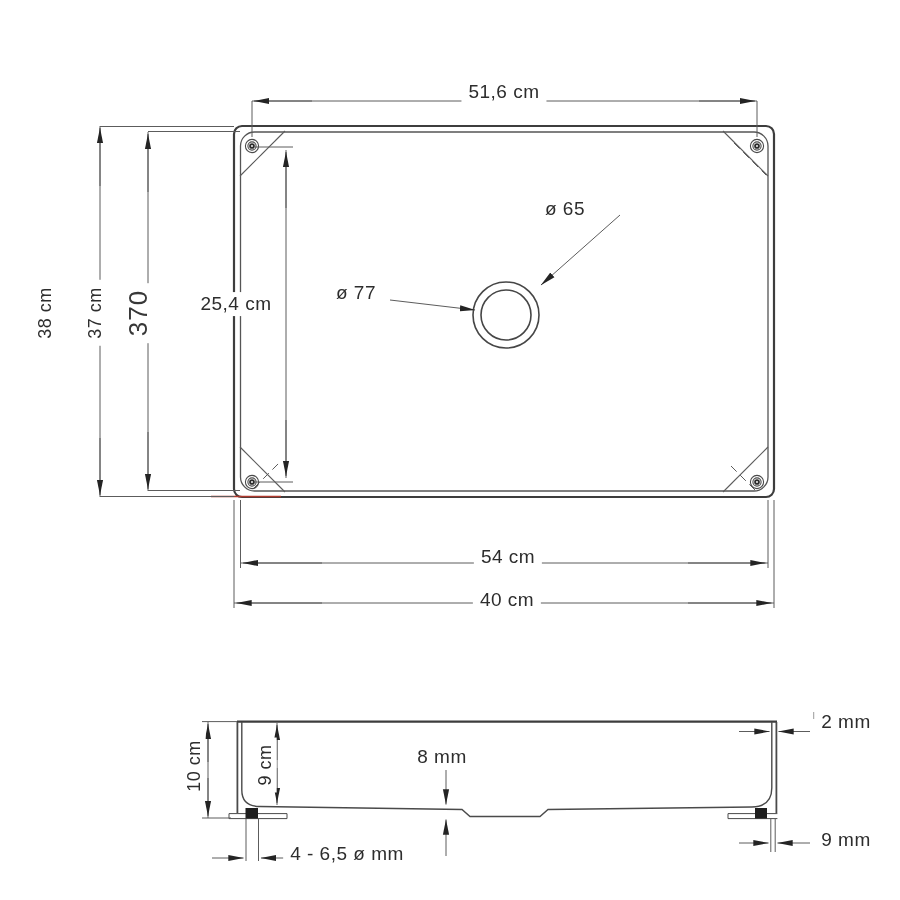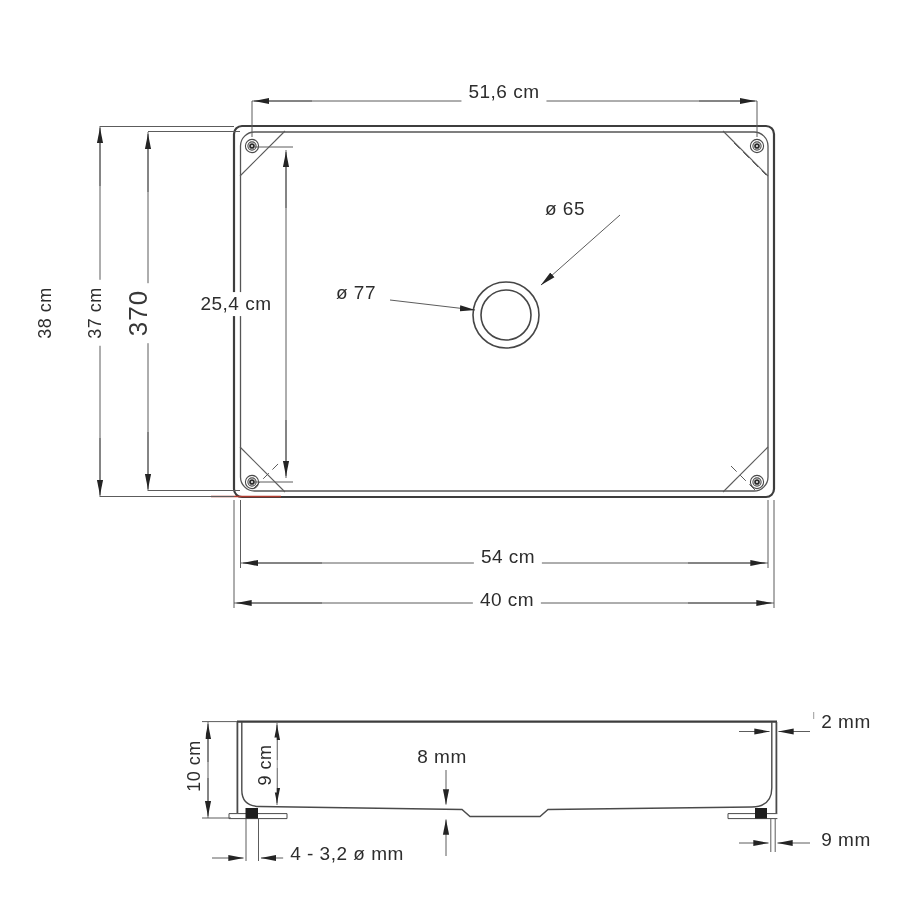--- a/index.html
+++ b/index.html
@@ -183,15 +183,15 @@
   <div class="lbl small-pad" style="left:565px;top:209px">ø 65</div>
   <div class="lbl small-pad" style="left:356px;top:293px">ø 77</div>
   <div class="lbl" style="left:508px;top:557px">54 cm</div>
   <div class="lbl" style="left:507px;top:600px">40 cm</div>
 
   <div class="lbl rot" style="left:194px;top:766px">10 cm</div>
   <div class="lbl rot" style="left:265px;top:765px">9 cm</div>
   <div class="lbl" style="left:442px;top:757px">8 mm</div>
   <div class="lbl" style="left:846px;top:722px">2 mm</div>
   <div class="lbl" style="left:846px;top:840px">9 mm</div>
-  <div class="lbl" style="left:347px;top:854px">4 - 3,2 ø mm</div>
+  <div class="lbl" style="left:347px;top:854px">4 - 6,5 ø mm</div>
 
 </div>
 
 </body></html>

